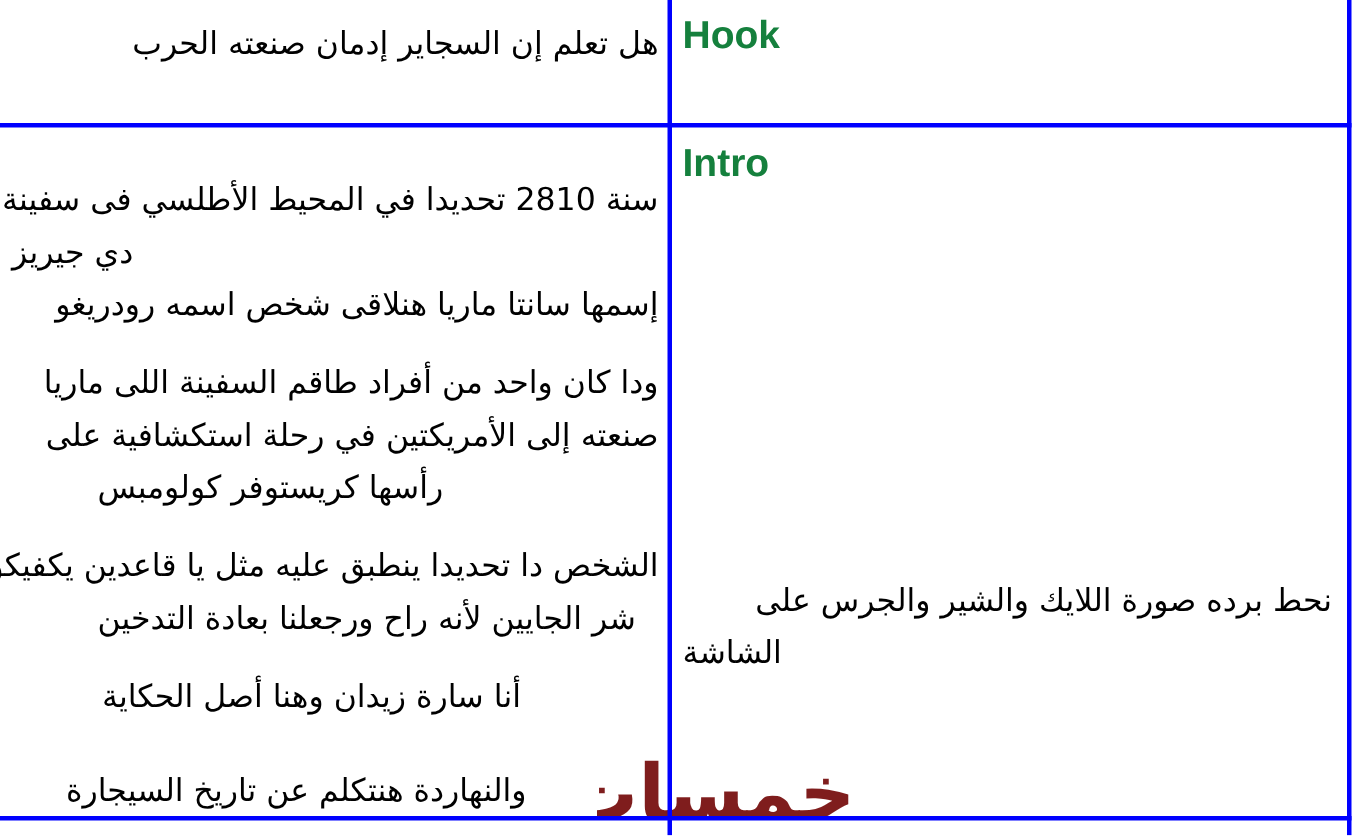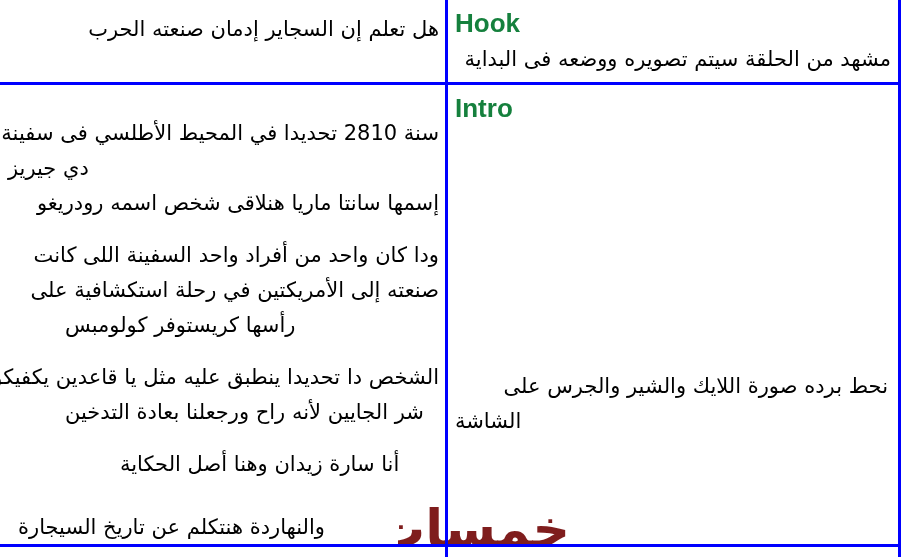--- a/index.html
+++ b/index.html
@@ -29,24 +29,24 @@
     font-weight:bold;font-size:26px;line-height:30px;color:#15803d;padding:8px 0 0 7px;
   }
   .r1 .script-line{padding:12px 6px 0 0;}
   .r1 .note{padding:4px 7px 0 0;}
   .para{margin:0;}
   .p1{margin-top:31px;}
   .p2,.p3,.p4{margin-top:17px;}
   .p5{margin-top:28px;}
   .ml8{padding-left:8px;}
   .ml25{padding-left:25px;margin-left:40px;}
-  .ml120{padding-left:120px;}
-  .ml32{padding-left:18px;}
+  .ml120{padding-left:68px;}
+  .ml32{padding-left:44px;}
   .pr6{padding-right:6px;}
-  .dir-note{position:absolute;left:0;top:284px;width:450px;}
+  .dir-note{position:absolute;left:0;top:298px;width:450px;}
   .dir-note .l1{padding-right:10px;}
   .dir-note .l2{padding-left:7px;}
   
   .watermark{
     position:absolute;left:398px;top:501px;width:172px;height:44px;overflow:hidden;
     z-index:1;direction:rtl;font-size:52px;line-height:56px;font-weight:bold;
     color:#7f1d1d;letter-spacing:2px;
   }
 </style>
 </head>
@@ -55,31 +55,30 @@
 <div class="page">
 
   <div class="watermark">خمسات</div>
 
   <div class="cell script-cell r1">
     <div class="ar al-r script-line">هل تعلم  إن السجاير إدمان صنعته الحرب</div>
   </div>
 
   <div class="cell dir-cell r1">
     <div class="heading">Hook</div>
-    <div class="ar al-r note">مشهد من الحلقة سيتم تصويره ووضعه فى البداية</div>
   </div>
 
   <div class="cell script-cell r2">
     <div class="para p1">
       <div class="ar al-r pr6">سنة 2810 تحديدا في المحيط الأطلسي فى سفينة</div>
       <div class="ar al-l ml8">دي جيريز</div>
       <div class="ar al-r pr6">إسمها سانتا ماريا هنلاقى شخص اسمه  رودريغو</div>
     </div>
     <div class="para p2">
-      <div class="ar al-r pr6">ودا كان واحد من أفراد واحد السفينة اللى كانت</div>
+      <div class="ar al-r pr6">ودا كان واحد من أفراد طاقم السفينة اللى ماريا</div>
       <div class="ar al-r pr6">صنعته إلى الأمريكتين  في رحلة استكشافية على</div>
       <div class="ar al-l ml25">رأسها  كريستوفر كولومبس</div>
     </div>
     <div class="para p3">
       <div class="ar al-r pr6">الشخص دا تحديدا ينطبق عليه مثل يا قاعدين يكفيكوا</div>
       <div class="ar al-l ml25">شر الجايين  لأنه راح ورجعلنا بعادة التدخين</div>
     </div>
     <div class="para p4">
       <div class="ar al-l ml120">أنا سارة زيدان وهنا أصل الحكاية</div>
     </div>

